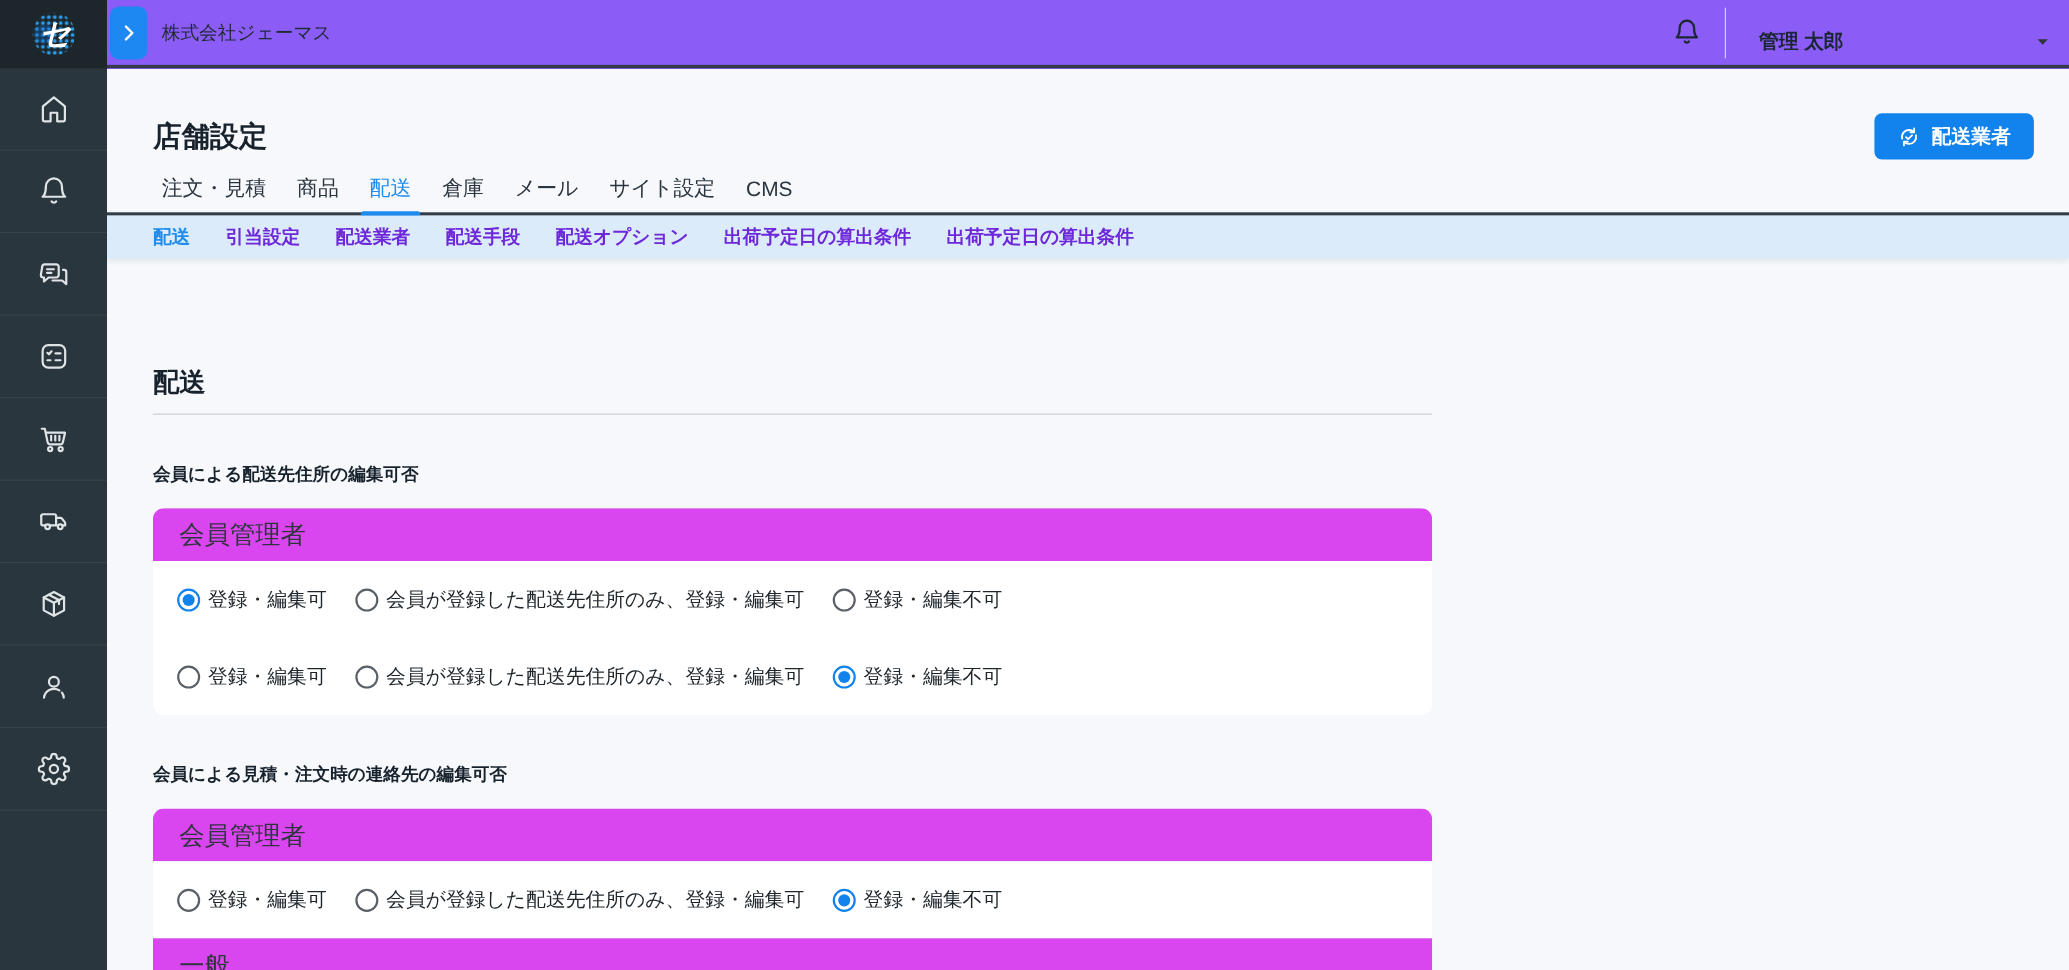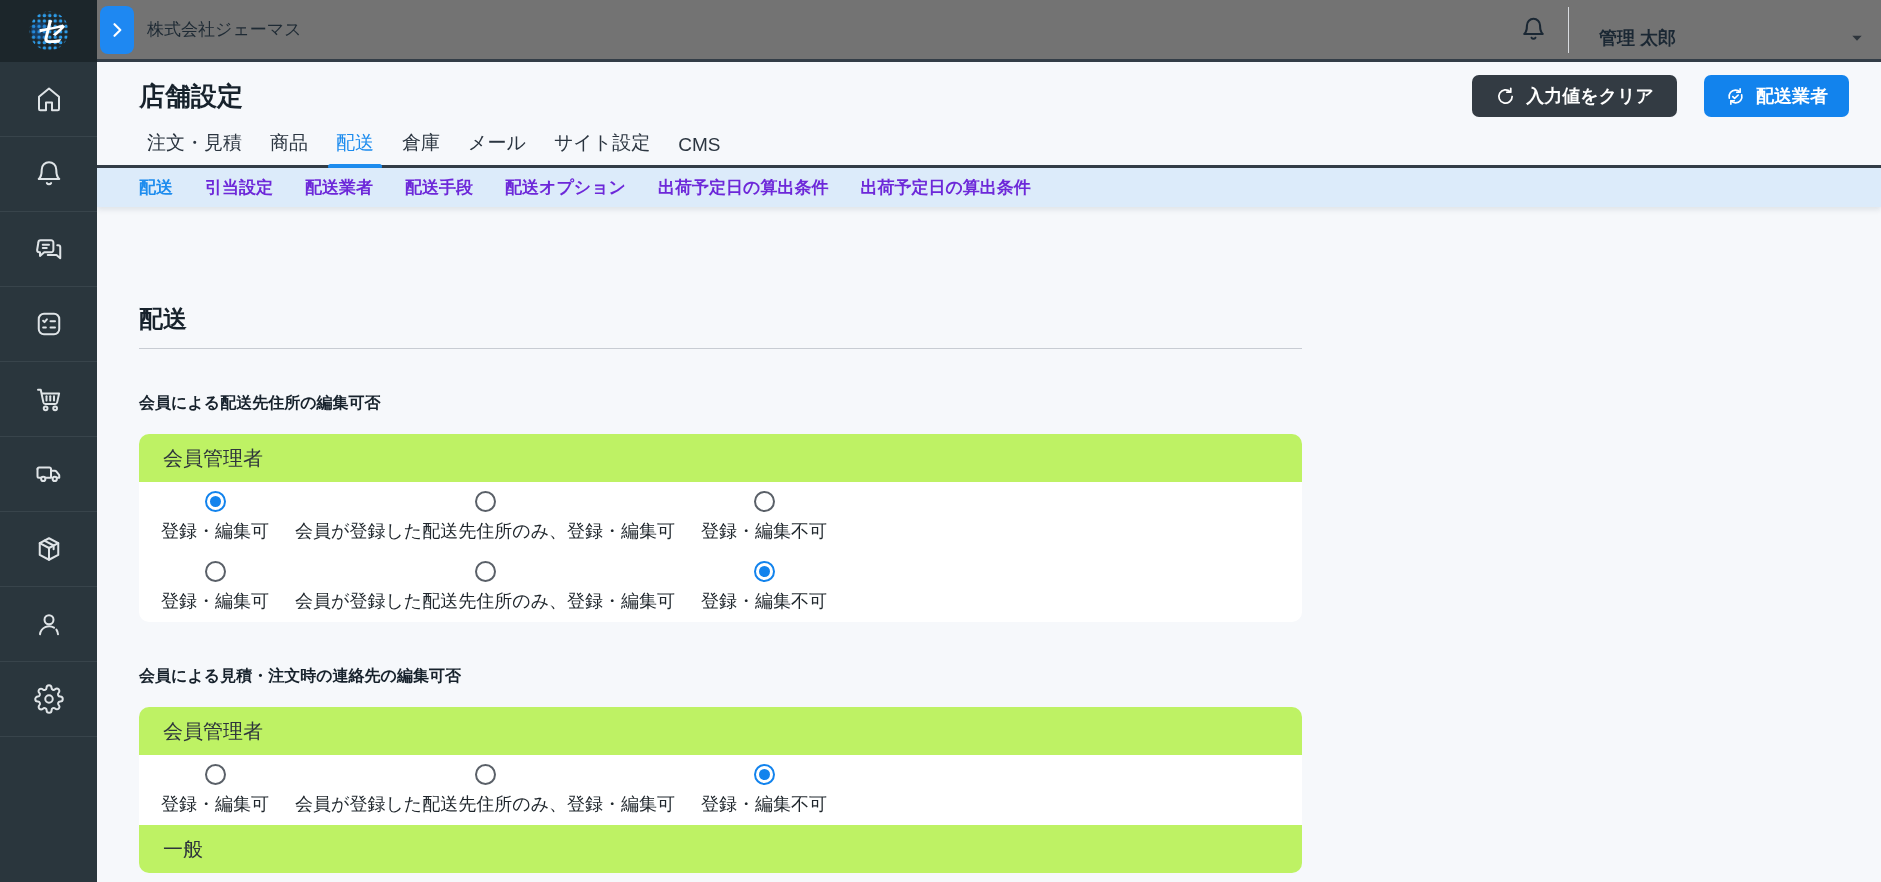--- a/index.html
+++ b/index.html
@@ -7,35 +7,35 @@
     font-family:"Liberation Sans","DejaVu Sans",sans-serif; background:#F6F8FB; color:#1A2733; }
 
   
   .sidebar { position:fixed; left:0; top:0; width:97px; height:882px; background:#2A363D; z-index:20; }
   .logo-cell { width:97px; height:62px; background:#1C262B; display:flex; align-items:center; justify-content:center; }
   .nav-item { height:75px; display:flex; align-items:center; justify-content:center;
     border-bottom:1px solid #38444B; cursor:pointer; }
   .nav-item svg { width:30px; height:30px; }
 
   
-  .topbar { position:fixed; left:97px; top:0; right:0; height:62px; background:#737373;
+  .topbar { position:fixed; left:97px; top:0; right:0; height:62px; background:#8b5cf6;
     border-bottom:3px solid #333D47; display:flex; align-items:center; z-index:15; }
   .expand-btn { margin-left:3px; width:34px; height:48px; border:none; background:#1E88F2;
     border-radius:8px; display:flex; align-items:center; justify-content:center; cursor:pointer; }
   .company-name { margin-left:13px; font-size:17px; color:#1E2A34; }
   .topbar-spacer { flex:1; }
   .bell-wrap { width:30px; height:30px; display:flex; align-items:center; justify-content:center; cursor:pointer; }
   .topbar-divider { width:1px; height:46px; background:#D9DCE0; margin-left:20px; }
   .user-menu { width:312px; height:100%; display:flex; align-items:center; justify-content:space-between;
     padding:16px 16px 0 30px; cursor:pointer; }
   .user-name { font-size:18px; font-weight:bold; color:#1A2733; }
 
   
   .main { margin-left:97px; padding-top:62px; }
-  .title-row { height:68px; display:flex; align-items:center; padding-left:42px; }
+  .title-row { height:68px; display:flex; align-items:center; padding-left:42px;margin-top:28px; }
   .page-title { font-size:26px; font-weight:bold; color:#17222C; }
   .actions { margin-left:auto; margin-right:32px; display:flex; gap:27px; }
   .btn { height:42px; border:none; border-radius:7px; display:flex; align-items:center; gap:10px;
     font-size:18px; font-weight:bold; color:#fff; cursor:pointer;
     font-family:"Liberation Sans","DejaVu Sans",sans-serif; }
   .btn svg { width:21px; height:21px; }
   .btn-clear { background:#333B43; padding:0 23px; }
   .btn-save  { background:#1283ED; padding:0 21px; }
 
   .tabs-row { display:flex; align-items:flex-end; gap:28px; padding-left:50px;
@@ -50,25 +50,25 @@
     gap:32px; padding-left:42px; box-shadow:0 3px 5px rgba(40,60,80,0.10); position:relative; z-index:5; }
   .subtab { font-size:17px; font-weight:bold; color:#6d28d9; cursor:pointer; white-space:nowrap; }
   .subtab.active { color:#1D8CEE; }
 
   .content { padding-left:42px; }
   .section-title { margin-top:96px; font-size:24px; font-weight:bold; color:#17222C; }
   .rule { width:1163px; border-top:1px solid #C8CCD3; margin-top:13px; }
 
   .field-label { font-size:16px; font-weight:bold; color:#17222C; margin-top:44px; }
   .group-box { width:1163px; margin-top:20px; border-radius:10px; overflow:hidden; }
-  .row-header { height:48px; background:#bef264; display:flex; align-items:center;
-    padding-left:24px; font-size:20px; color:#2E353C; }
+  .row-header { height:48px; background:#d946ef; display:flex; align-items:center;
+    padding-left:24px; font-size:23px; color:#2E353C; }
   .radio-row { height:70px; background:#FFFFFF; display:flex; align-items:center;
     padding-left:22px; gap:26px; }
-  .radio-option { display:flex; align-items:center; gap:7px; cursor:pointer;flex-direction:column; }
+  .radio-option { display:flex; align-items:center; gap:7px; cursor:pointer; }
   .radio-circle { width:21px; height:21px; border-radius:50%; border:2px solid #5A6068;
     background:#fff; display:flex; align-items:center; justify-content:center; flex:none; }
   .radio-circle.selected { border-color:#1283ED; }
   .radio-circle.selected::after { content:""; width:11px; height:11px; border-radius:50%; background:#1283ED; }
   .radio-label { font-size:18px; color:#1E252B; white-space:nowrap; }
 </style>
 </head>
 <body>
 
 <aside class="sidebar">
@@ -181,27 +181,20 @@
     <svg width="16" height="16" viewBox="0 0 24 24">
       <path d="M5 8.5h14L12 16z" fill="#2E353C"></path>
     </svg>
   </div>
 </header>
 
 <main class="main">
   <div class="title-row">
     <h1 class="page-title">店舗設定</h1>
     <div class="actions">
-      <button class="btn btn-clear">
-        <svg viewBox="0 0 24 24" fill="none" stroke="#FFFFFF" stroke-width="2" stroke-linecap="round" stroke-linejoin="round">
-          <path d="M19.6 12a7.6 7.6 0 1 1-2.2-5.4"></path>
-          <polyline points="18 2.6 18 7 13.6 7"></polyline>
-        </svg>
-        <span>入力値をクリア</span>
-      </button>
       <button class="btn btn-save">
         <svg viewBox="0 0 24 24" fill="none" stroke="#FFFFFF" stroke-width="1.9" stroke-linecap="round" stroke-linejoin="round">
           <path d="M4.9 13.8A7.2 7.2 0 0 1 12 4.8c2 0 3.8.8 5.1 2.1"></path>
           <polyline points="17.3 3.2 17.3 7.1 13.4 7.1"></polyline>
           <path d="M19.1 10.2A7.2 7.2 0 0 1 12 19.2a7.17 7.17 0 0 1-5.1-2.1"></path>
           <polyline points="6.7 20.8 6.7 16.9 10.6 16.9"></polyline>
           <polyline points="8.9 12.2 11 14.2 15.1 10.3"></polyline>
         </svg>
         <span>配送業者</span>
       </button>

